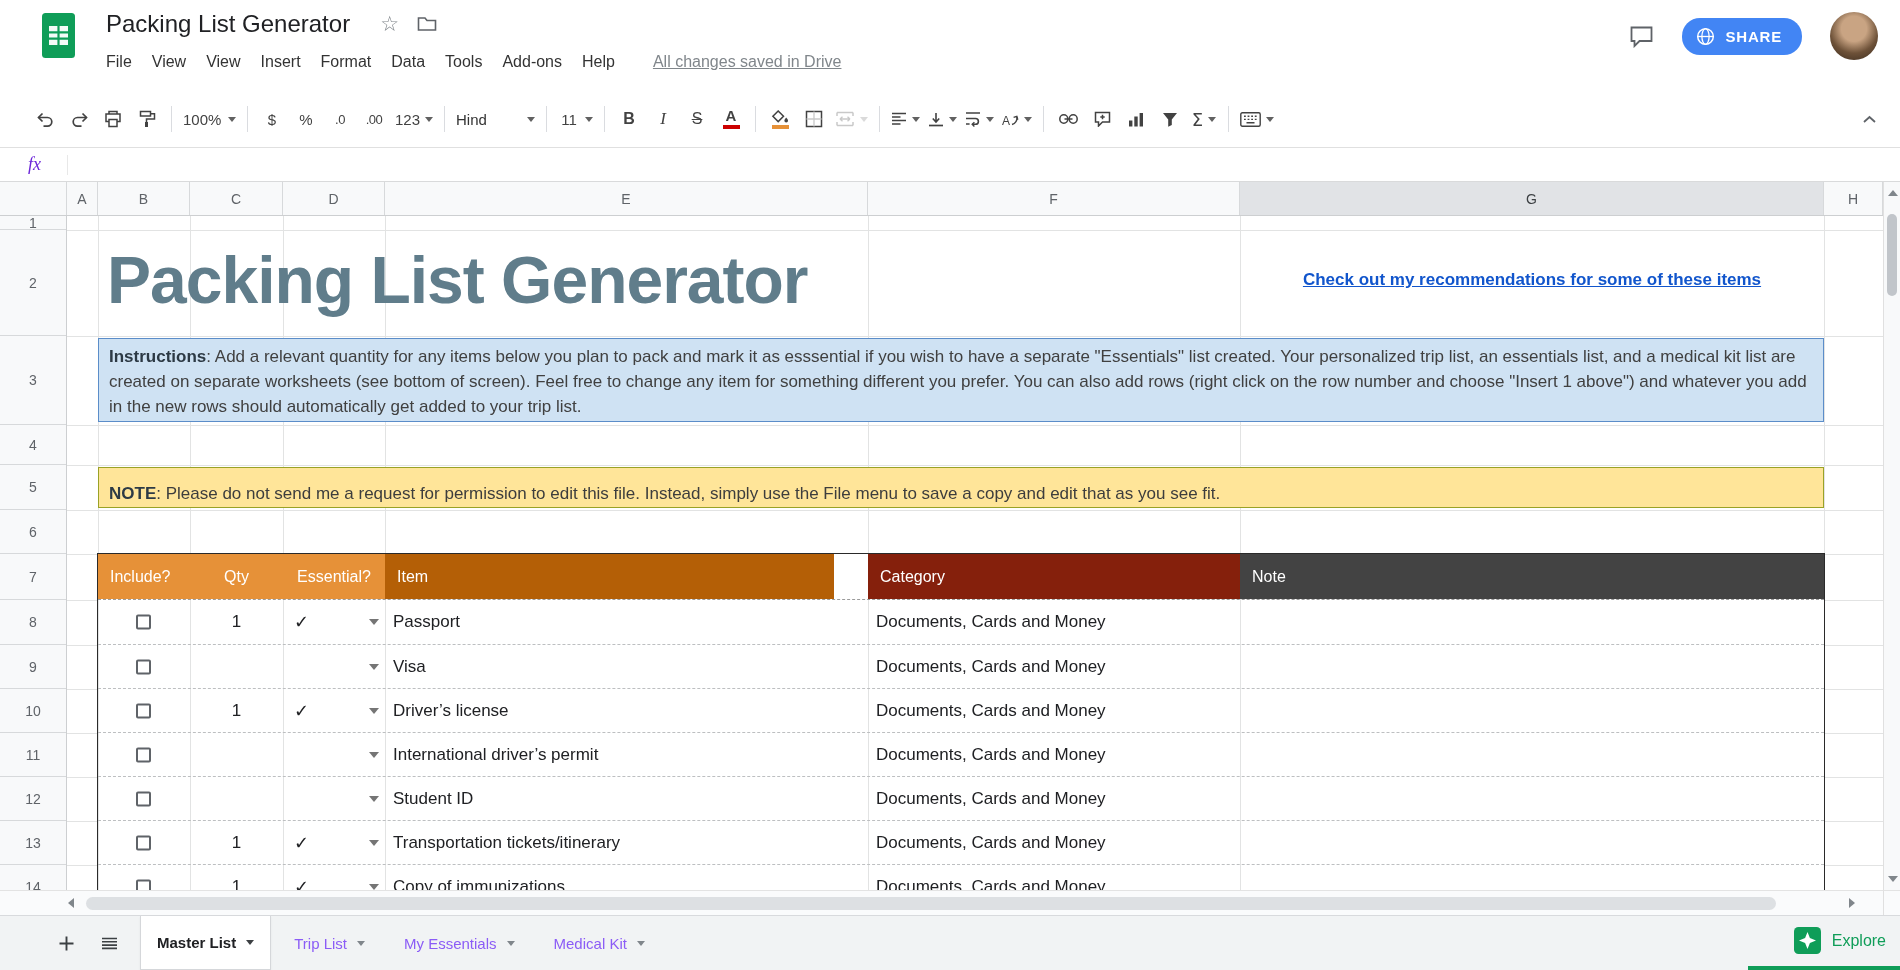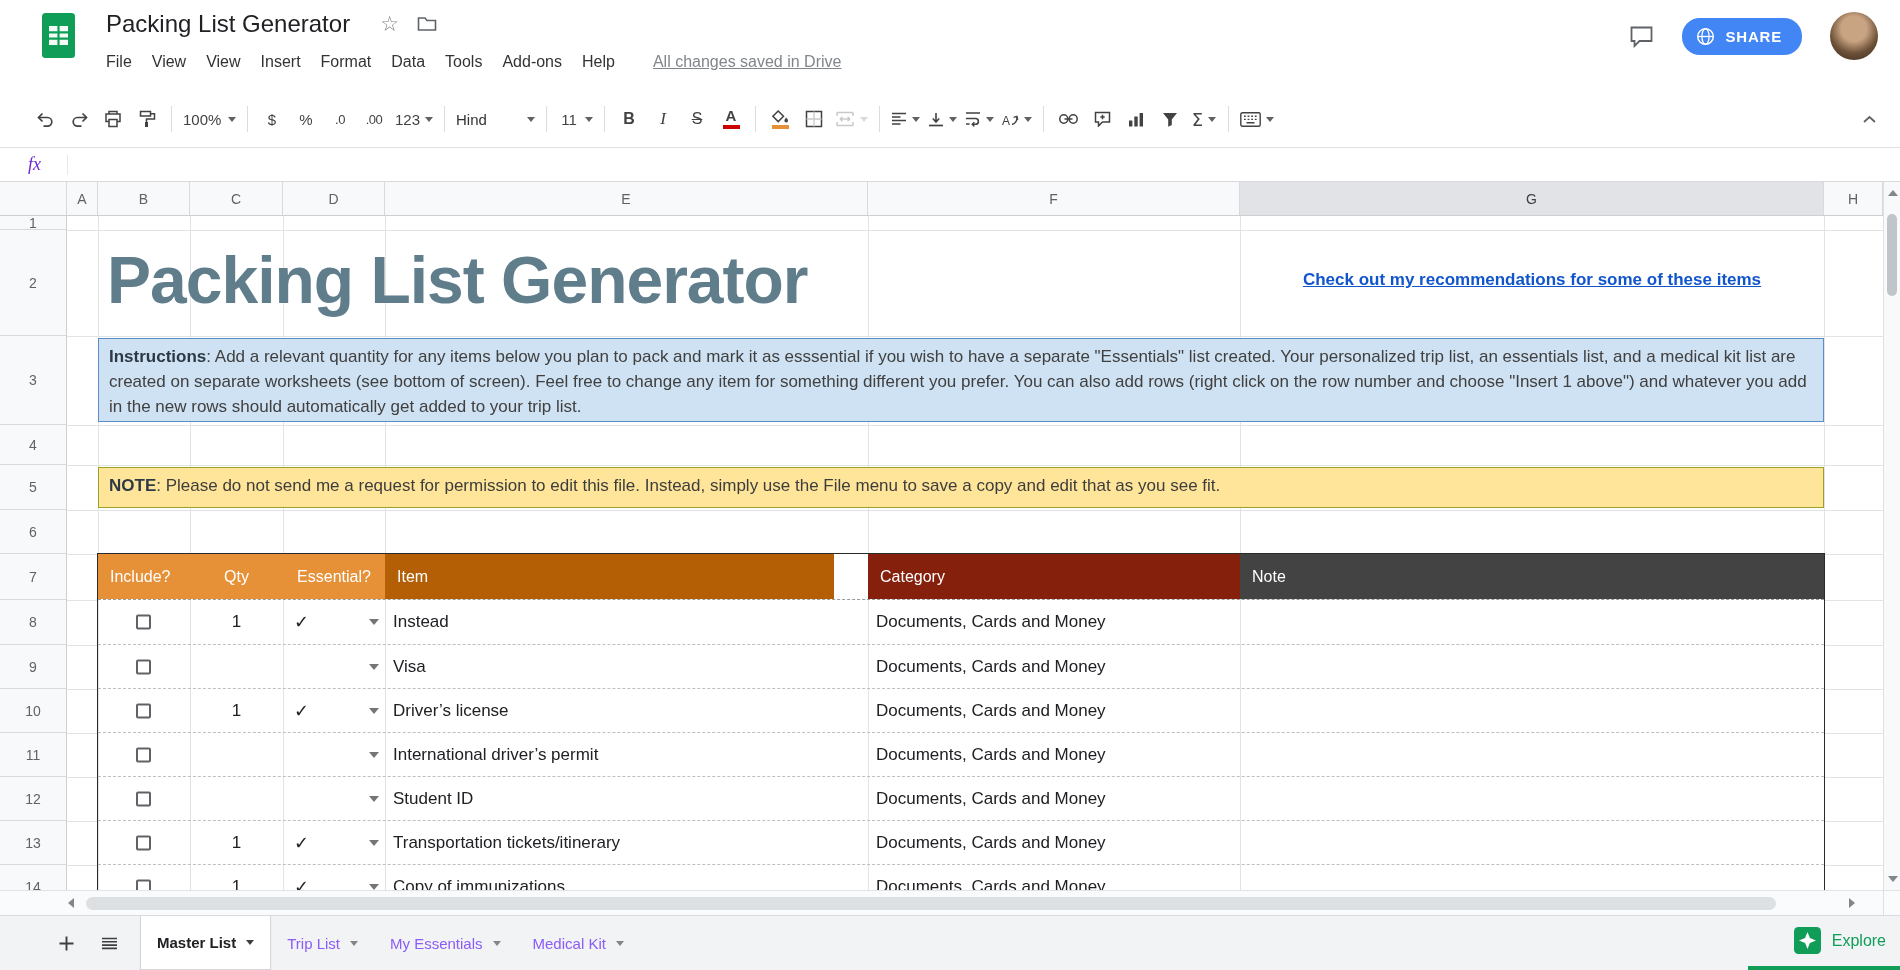--- a/index.html
+++ b/index.html
@@ -72,21 +72,21 @@
   .vline { position:absolute; top:0; height:674px; width:1px; background:#e2e3e3; }
   .hline { position:absolute; height:1px; background:#e2e3e3; left:0; width:1816px; }
   .sheet-title { position:absolute; left:40px; top:26px; font-size:66px; font-weight:bold; letter-spacing:-1px;
                  color:var(--page-title); white-space:nowrap; }
   .rec-link { position:absolute; left:1173px; top:54px; width:584px; text-align:center; font-size:17px; font-weight:bold;
               color:var(--link-blue); text-decoration:underline; cursor:pointer; }
   .instructions-box { position:absolute; left:31px; top:122px; width:1726px; height:84px; background:var(--instructions-bg);
                       border:1px solid var(--instructions-border); padding:5px 10px; font-size:17px; line-height:25px; color:#404040; }
   .instr-label, .note-label { font-weight:bold; color:#2d3a45; }
   .note-box { position:absolute; left:31px; top:251px; width:1726px; height:41px; background:var(--note-bg);
-              border:1px solid var(--note-border); padding:8px 10px; font-size:17px; color:#3d3d3d; }
+              border:1px solid var(--note-border); padding:16px 10px; font-size:17px; color:#3d3d3d; }
   .thead { position:absolute; left:31px; top:338px; width:1726px; height:46px; border-bottom:1px dashed #9b9b9b; }
   .hcell { position:absolute; top:0; height:100%; display:flex; align-items:center; color:#fff; font-size:16px; padding:0 12px; }
   .tborder { position:absolute; left:30px; top:337px; width:1728px; height:337px; border:1px solid #2a2a2a; border-bottom:none;
              pointer-events:none; }
   .trow { position:absolute; left:31px; width:1726px; border-bottom:1px dashed #bdbfc1; }
   .cell-checkbox { position:absolute; left:38px; top:50%; transform:translateY(-50%); width:15px; height:15px;
                    border:2px solid #5f6368; border-radius:2px; background:#fff; cursor:pointer; }
   .cell-qty { position:absolute; left:92px; width:93px; top:0; height:100%; display:flex; align-items:center; justify-content:center;
               font-size:17px; cursor:cell; }
   .cell-essential { position:absolute; left:196px; top:0; height:100%; display:flex; align-items:center; font-size:18px; cursor:cell; }
@@ -112,21 +112,21 @@
   .hs-right { position:absolute; right:28px; top:7px; width:0; height:0; border-top:5px solid transparent; border-bottom:5px solid transparent;
               border-left:6px solid #80868b; cursor:pointer; }
   .scroll-corner { position:absolute; right:0; top:890px; width:17px; height:25px; background:#fafbfc; border-top:1px solid #e3e3e3;
                    border-left:1px solid #e0e0e0; }
 
   
   .tabbar { position:absolute; left:0; top:915px; width:100%; height:55px; background:#f1f3f4; border-top:1px solid #d8dadd;
             display:flex; align-items:stretch; }
   .addsheet { margin-left:58px; align-self:center; display:flex; cursor:pointer; }
   .allsheets { margin-left:26px; align-self:center; display:flex; cursor:pointer; }
-  #sheettabs { display:flex; align-items:stretch; margin-left:22px; }
+  #sheettabs { display:flex; align-items:stretch; margin-left:22px;gap:7px; }
   .sheettab { display:flex; align-items:center; gap:10px; padding:0 16px; font-size:15px; color:#8b5cf6; cursor:pointer; white-space:nowrap; }
   .sheettab.active { background:#fff; border:1px solid #d5d7da; border-top:none; color:#202124; font-weight:bold;
                      box-shadow:0 1px 2px rgba(0,0,0,.06); }
   .tabcaret { width:0; height:0; border-left:4px solid transparent; border-right:4px solid transparent; border-top:5px solid #80868b; }
   .sheettab.active .tabcaret { border-top-color:#3c4043; }
   .explore { position:absolute; right:14px; top:915px; height:51px; display:flex; align-items:center; gap:11px; cursor:pointer; }
   .explore-label { color:var(--explore-green); font-size:16px; }
   .explore-strip { position:absolute; right:0; bottom:0; width:152px; height:4px; background:var(--explore-green); }
 </style>
 </head>
@@ -433,21 +433,21 @@
         <div class="hcell" style="left: 287px; width: 449px; background: rgb(180, 95, 6); justify-content: flex-start;">Item</div>
         <div class="hcell" style="left: 770px; width: 372px; background: rgb(133, 32, 12); justify-content: flex-start;">Category</div>
         <div class="hcell" style="left: 1142px; width: 584px; background: rgb(67, 67, 67); justify-content: flex-start;">Note</div>
       </div>
     <div class="tborder"></div>
   <div class="trow" style="top: 384px; height: 45px;">
         <div class="cell-checkbox"></div>
         <div class="cell-qty">1</div>
         <div class="cell-essential">✓</div>
         <div class="cell-dropdown"></div>
-        <div class="cell-item">Instead</div>
+        <div class="cell-item">Passport</div>
         <div class="cell-category">Documents, Cards and Money</div>
         <div class="cell-note"></div>
       </div>
       <div class="trow" style="top: 429px; height: 44px;">
         <div class="cell-checkbox"></div>
         <div class="cell-qty"></div>
         <div class="cell-essential"></div>
         <div class="cell-dropdown"></div>
         <div class="cell-item">Visa</div>
         <div class="cell-category">Documents, Cards and Money</div>

